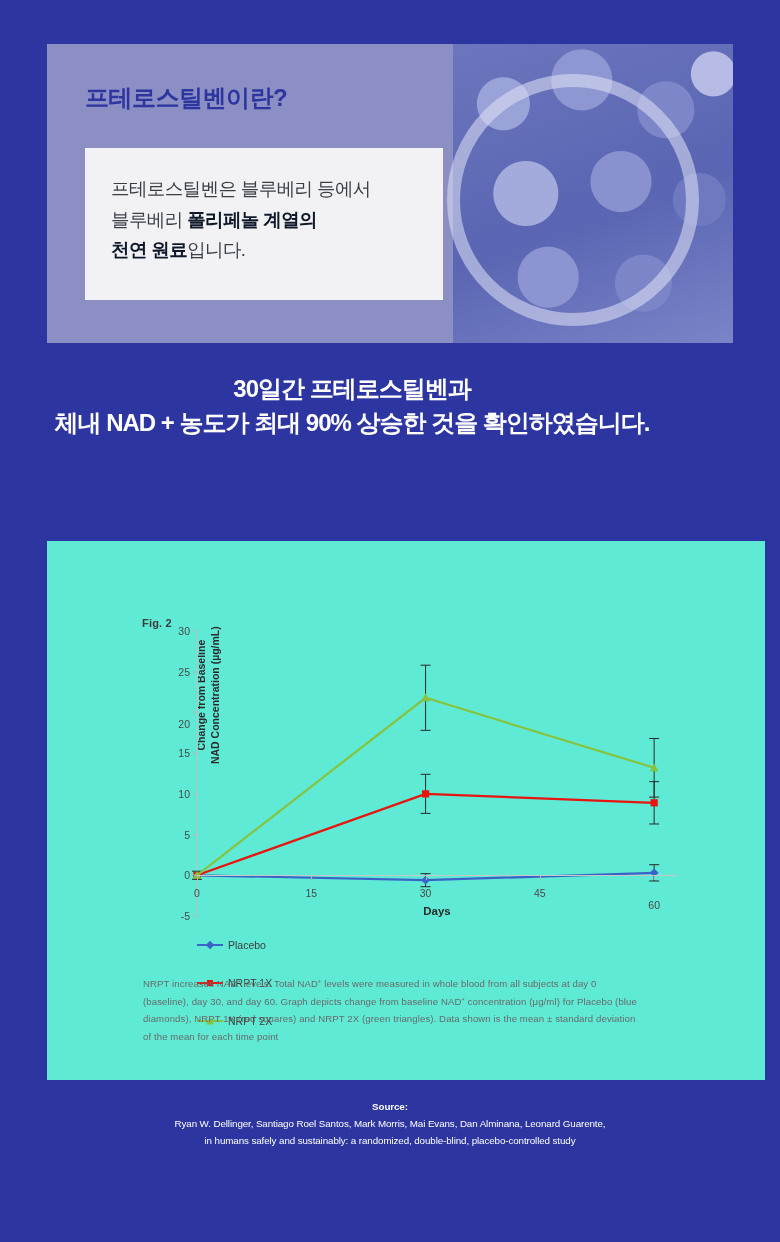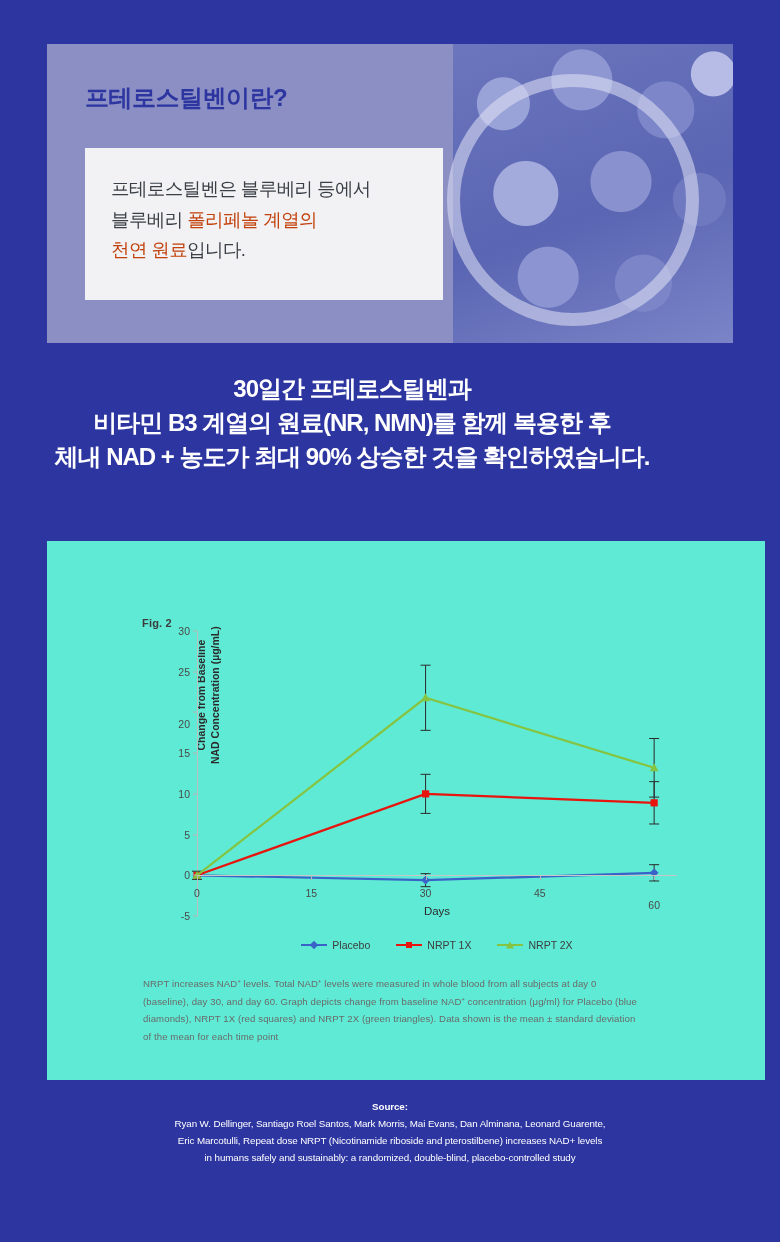--- a/index.html
+++ b/index.html
@@ -75,22 +75,22 @@
     position: absolute;
     left: 26px;
     top: 26px;
     width: 312px;
     font-size: 18.5px;
     line-height: 1.65;
     color: #3a3f47;
     letter-spacing: -0.6px;
   }
   .hero-box-text b {
-    color: #c2410c;
-    font-weight: normal;
+    color: #0f172a;
+    font-weight: bold;
   }
 
   
   .headline {
     position: absolute;
     left: 0;
     top: 372px;
     width: 704px;
     text-align: center;
     color: #ffffff;
@@ -184,40 +184,41 @@
     width: 1px;
     height: 4px;
     background: #b5b5b5;
   }
   .x-axis-title {
     position: absolute;
     left: 0;
     width: 100%;
     text-align: center;
     font-size: 11.5px;
-    font-weight: normal;
+    font-weight: bold;
     color: #2b2b2b;
   }
   .chart-svg {
     position: absolute;
     left: 0;
     top: 0;
     overflow: visible;
   }
 
   .legend {
     position: absolute;
     left: 150px;
     top: 398px;
     width: 480px;
     display: flex;
     justify-content: center;
     gap: 26px;
     font-size: 10.5px;
     color: #3d3d3d;
+    flex-direction: column;
   }
   .legend-item {
     display: flex;
     align-items: center;
     gap: 5px;
   }
   .legend-line {
     display: inline-block;
     width: 26px;
     height: 2px;
@@ -276,21 +277,20 @@
     <div class="hero-box-text">
       <span>프테로스틸벤은 블루베리 등에서</span><br>
       <span>블루베리 </span><b>폴리페놀 계열의</b><br>
       <b>천연 원료</b><span>입니다.</span>
     </div>
   </div>
 </div>
 
 <div class="headline">
   <div>30일간 프테로스틸벤과</div>
-  <div>비타민 B3 계열의 원료(NR, NMN)를 함께 복용한 후</div>
   <div>체내 NAD + 농도가 최대 90% 상승한 것을 확인하였습니다.</div>
 </div>
 
 <div class="figure-panel">
   <div class="fig-label">Fig. 2</div>
 
   <div class="chart-area" id="chart-area">
     <div class="y-axis-title">Change from Baseline<br>NAD Concentration (µg/mL)</div>
     <div class="axis-y-line"></div>
     <svg class="chart-svg" id="chart-svg" width="480" height="285">
@@ -384,15 +384,14 @@
         <span>NRPT 2X</span>
       </div>
     </div>
 
   <div class="caption">NRPT increases NAD⁺ levels. Total NAD⁺ levels were measured in whole blood from all subjects at day 0 (baseline), day 30, and day 60. Graph depicts change from baseline NAD⁺ concentration (μg/ml) for Placebo (blue diamonds), NRPT 1X (red squares) and NRPT 2X (green triangles). Data shown is the mean ± standard deviation of the mean for each time point</div>
 </div>
 
 <div class="source">
   <div class="src-head">Source:</div>
   <div>Ryan W. Dellinger, Santiago Roel Santos, Mark Morris, Mai Evans, Dan Alminana, Leonard Guarente,</div>
-  <div>Eric Marcotulli, Repeat dose NRPT (Nicotinamide riboside and pterostilbene) increases NAD+ levels</div>
   <div>in humans safely and sustainably: a randomized, double-blind, placebo-controlled study</div>
 </div>
 
 </body></html>

